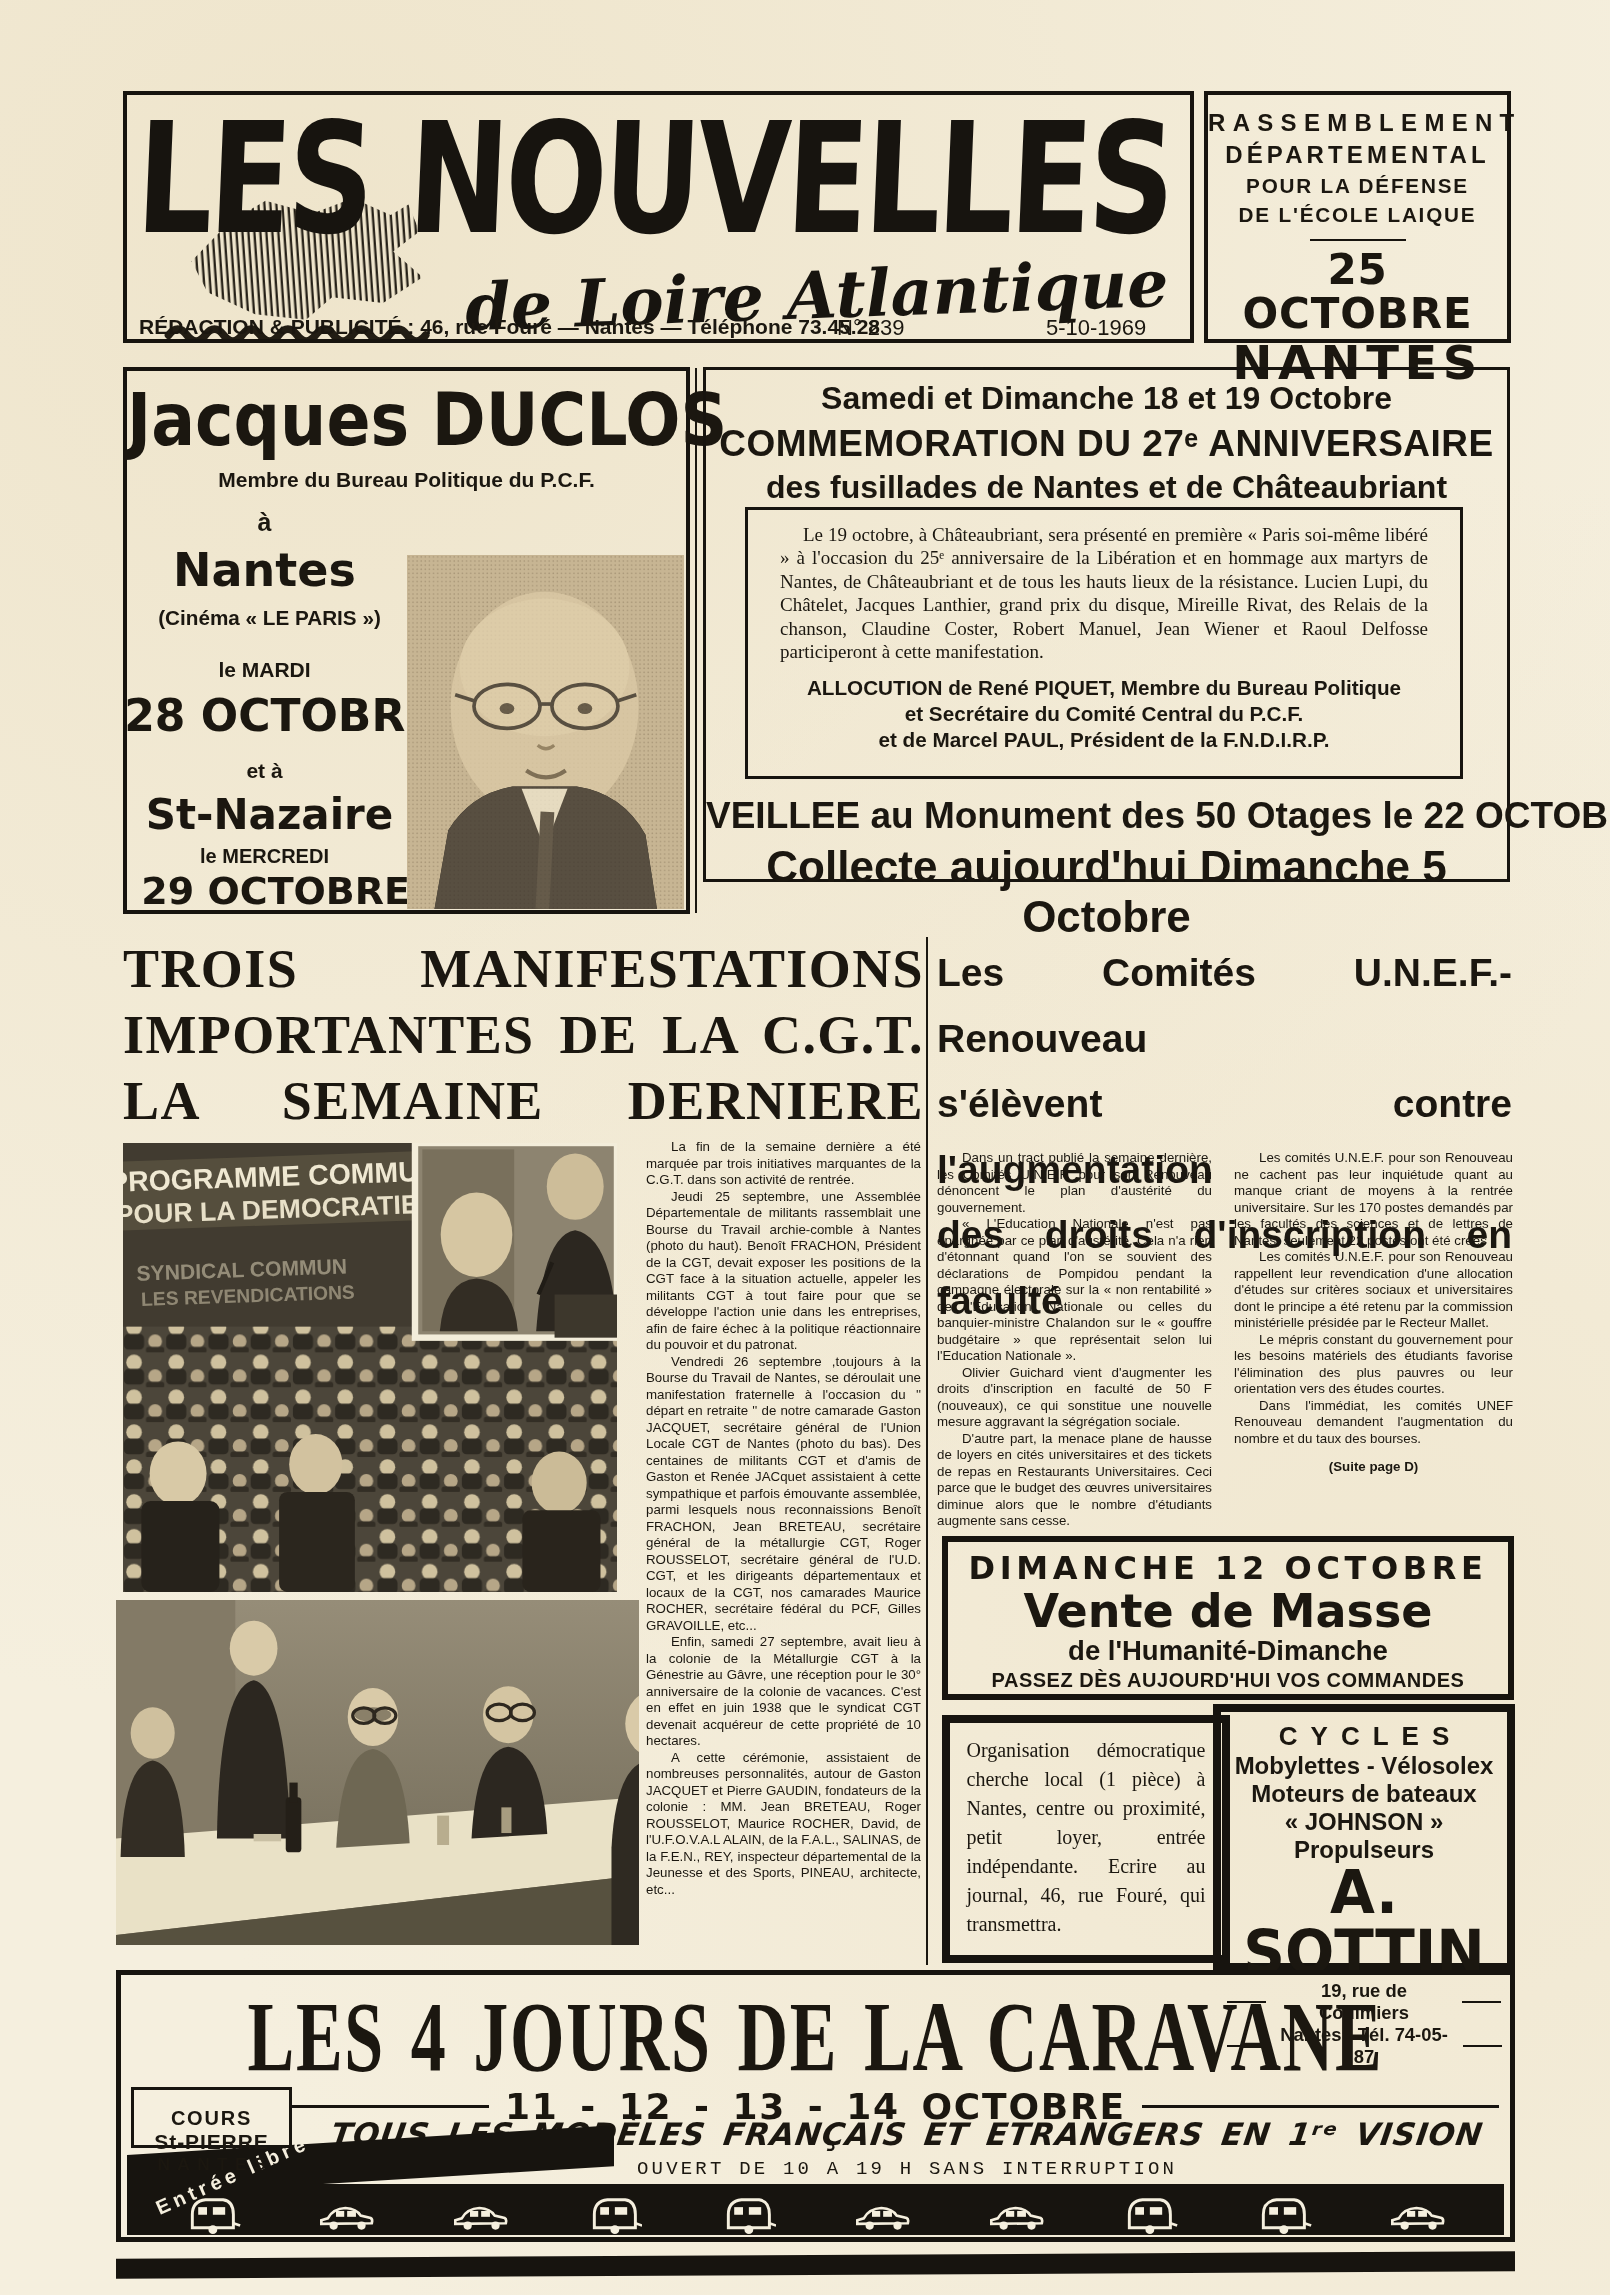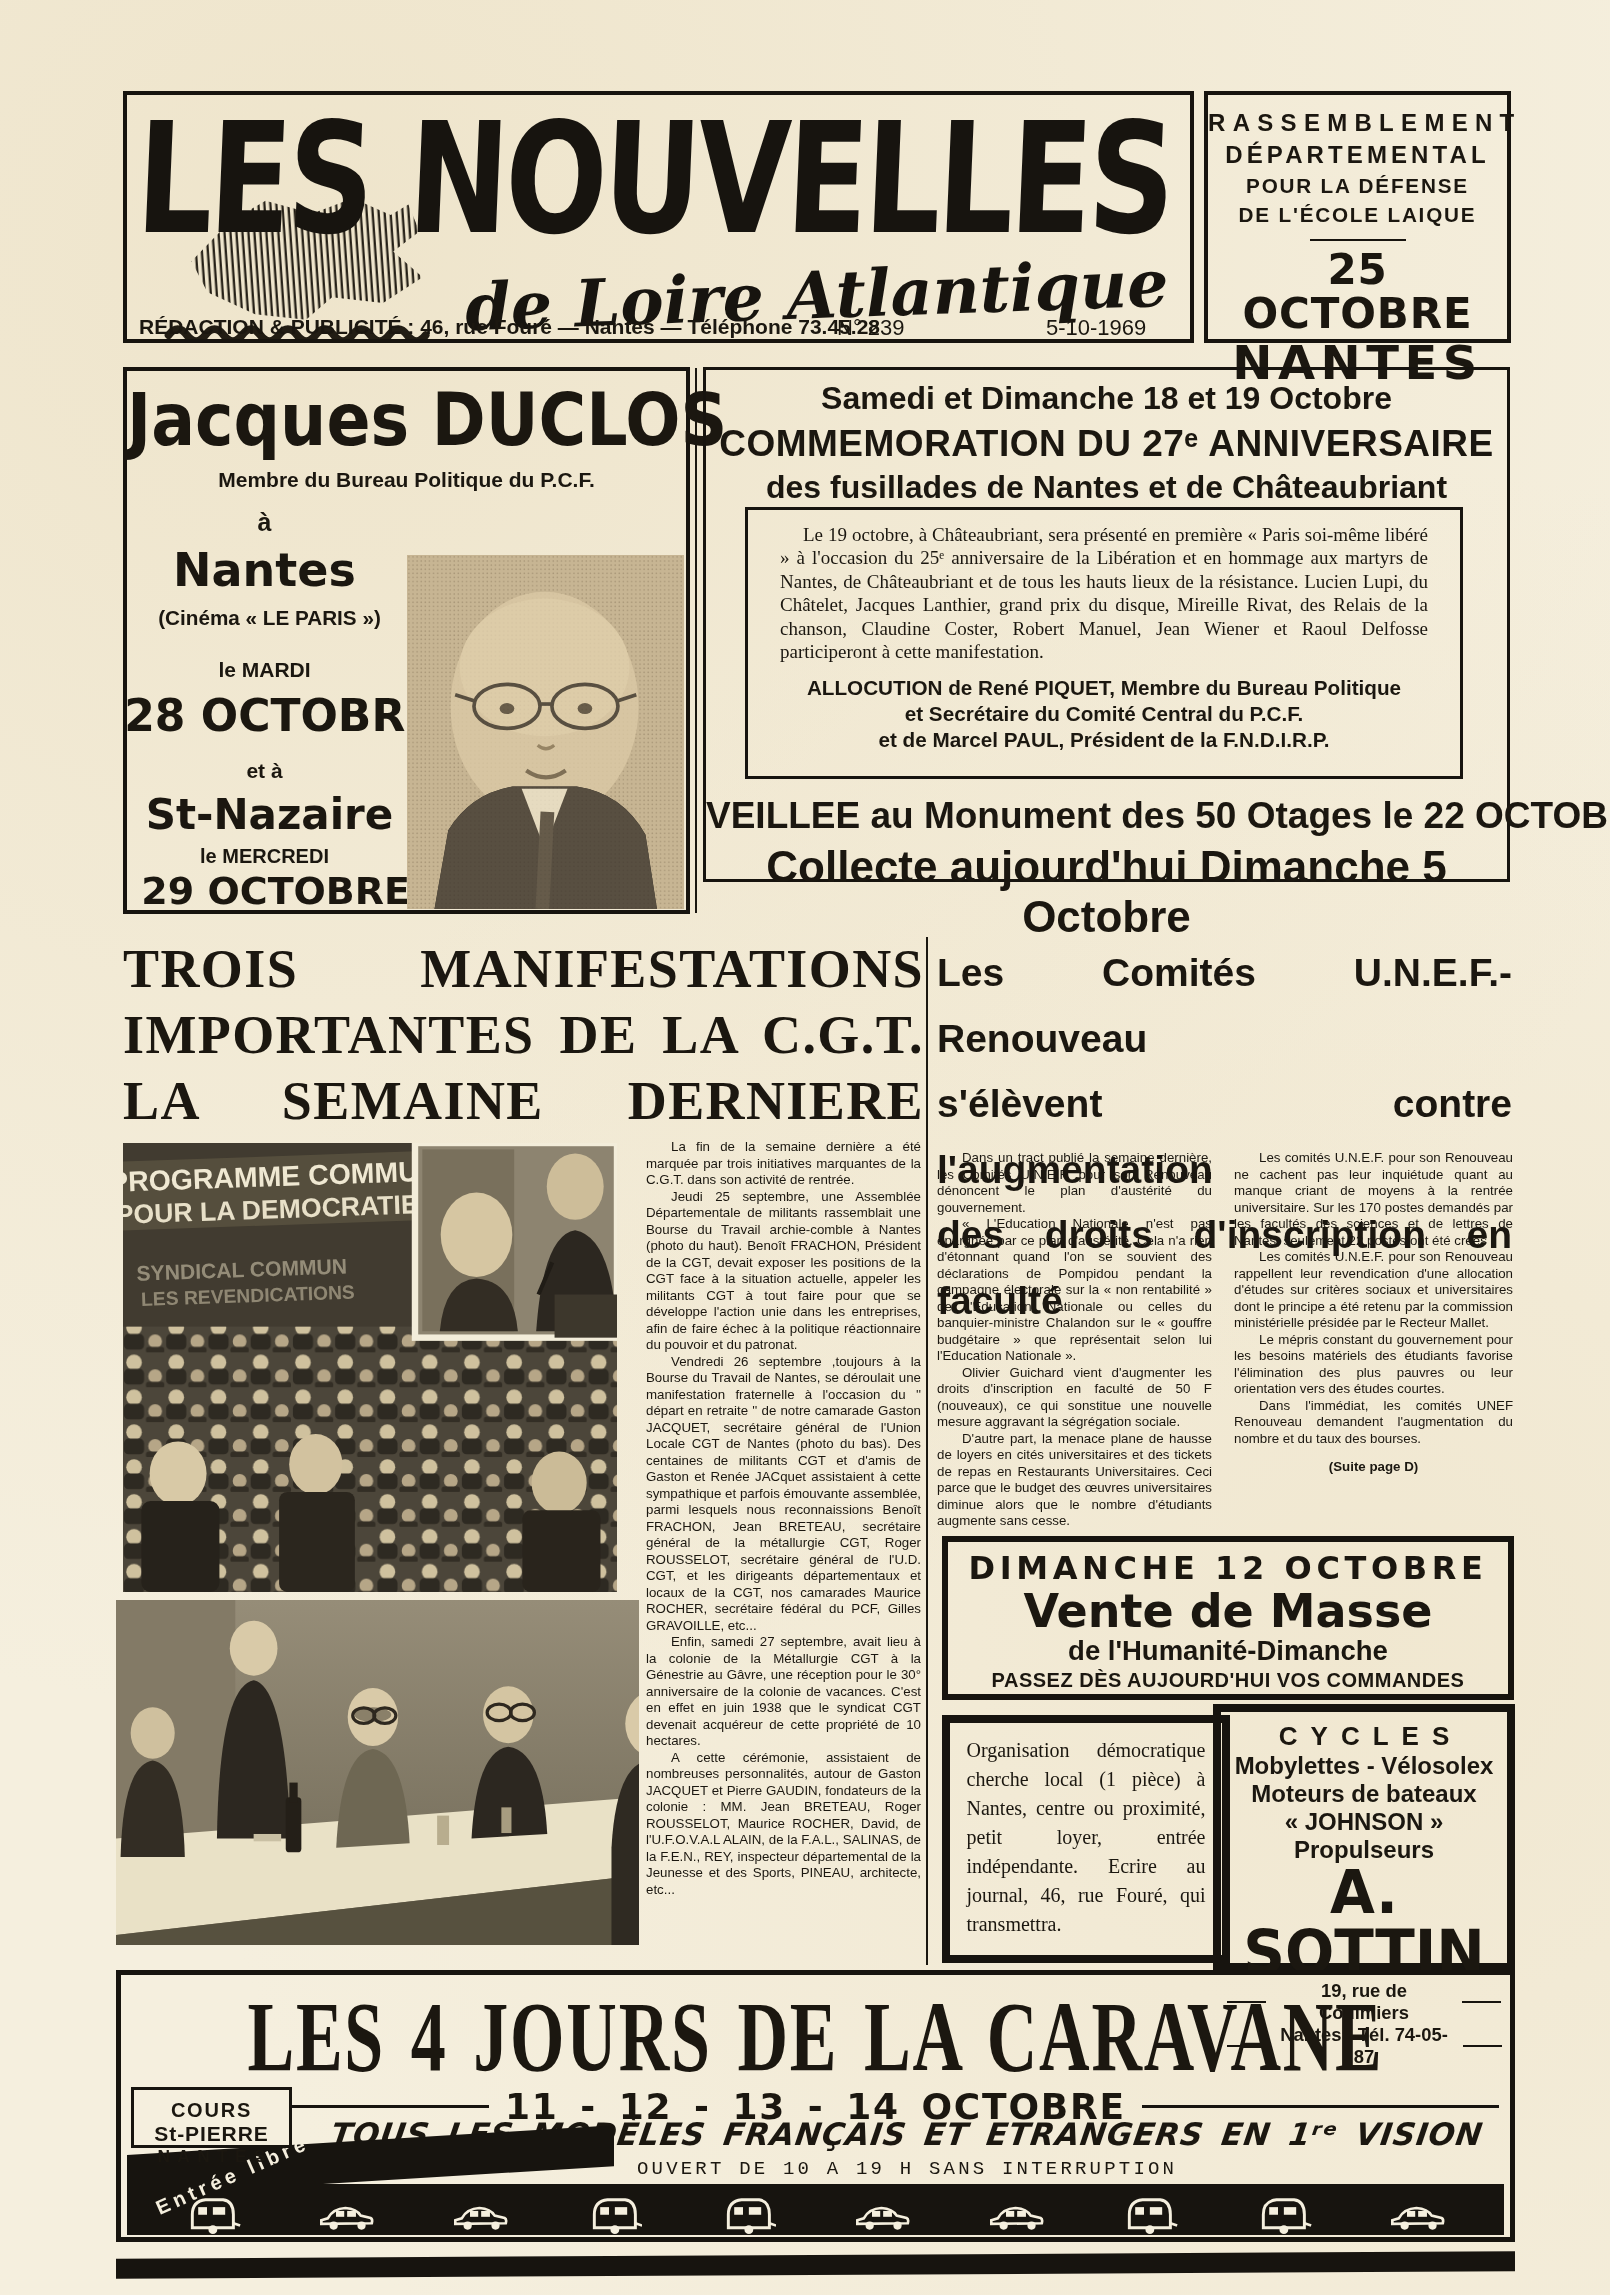--- a/index.html
+++ b/index.html
@@ -118,21 +118,21 @@
     font-family:"DejaVu Sans",sans-serif; transform:skewX(-8deg);}
   .car-hours { position:absolute; left:197px; right:13.8px; top:183px; text-align:center;
     font-family:Liberation Mono, monospace; font-size:19px; letter-spacing:3.2px;}
   .car-band { position:absolute; left:6.4px; right:6.4px; top:209px; height:51px; background:#17140f;
     display:flex; align-items:flex-end; justify-content:space-around; padding:0 18.4px;}
   .car-wedge { position:absolute; left:6.4px; top:180px; width:487px; height:41px; background:#17140f;
     transform:skewY(-3.5deg); transform-origin:left bottom;}
   .car-entree { position:absolute; left:29px; top:189px; color:#f5efde; font-size:20px; font-weight:800;
     letter-spacing:4.6px; transform:rotate(-24deg); z-index:5; white-space:nowrap;}
   .cours-box { position:absolute; left:10px; top:112px; width:161px; height:61px; background:#f5efde;
-    border:3.7px solid #17140f; z-index:6; text-align:center; padding-top:9px;}
+    border:3.7px solid #17140f; z-index:6; text-align:center; padding-top:17px;}
   .cours-l1 { font-size:20px; font-weight:900; letter-spacing:1.8px;}
   .cours-l2 { font-size:21px; font-weight:900; letter-spacing:0.9px;}
   .cours-l3 { font-size:17.4px; font-weight:bold; letter-spacing:7.3px; text-indent:7.3px;}
   .veh { height:44px; flex:none; }
   #bottom-strip { left:116px; top:2255px; width:1399px; height:20px; background:#17140f; transform:skewY(-.3deg);}
 
   
   #vr1 { left:695px; top:368px; width:2.3px; height:545px; background:#1a1710;}
   #vr2 { left:926px; top:937px; width:2.3px; height:1028px; background:#1a1710;}
 </style>

